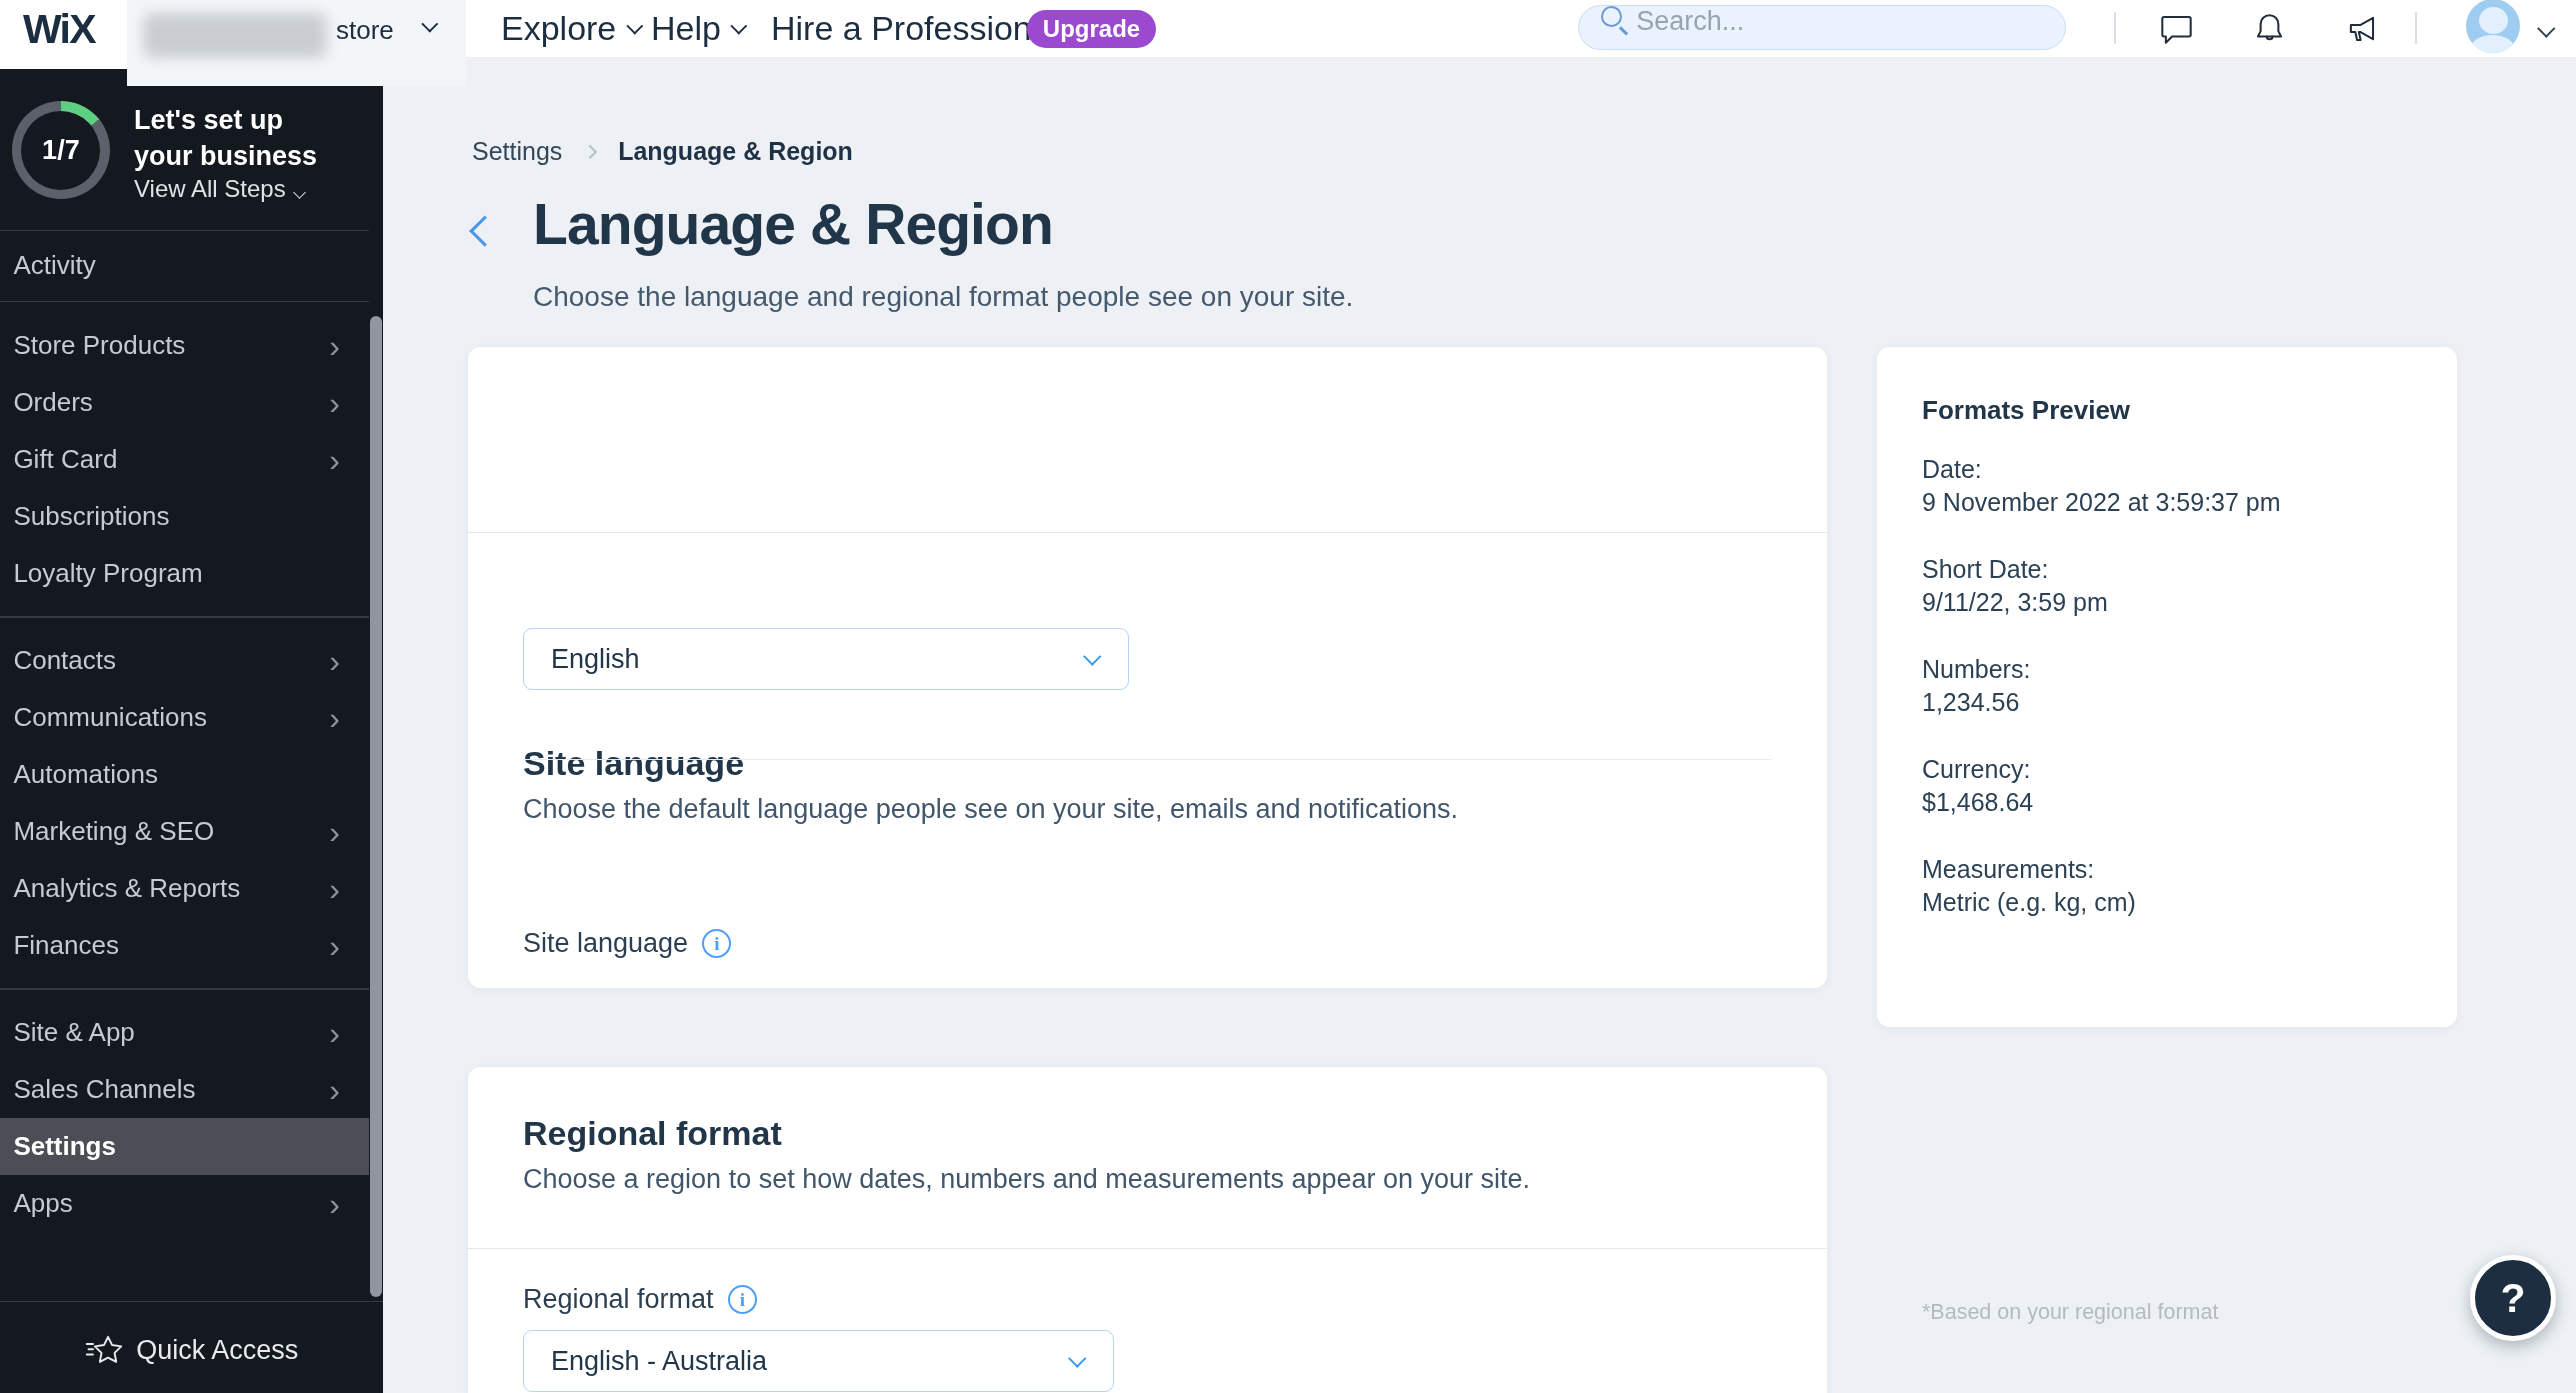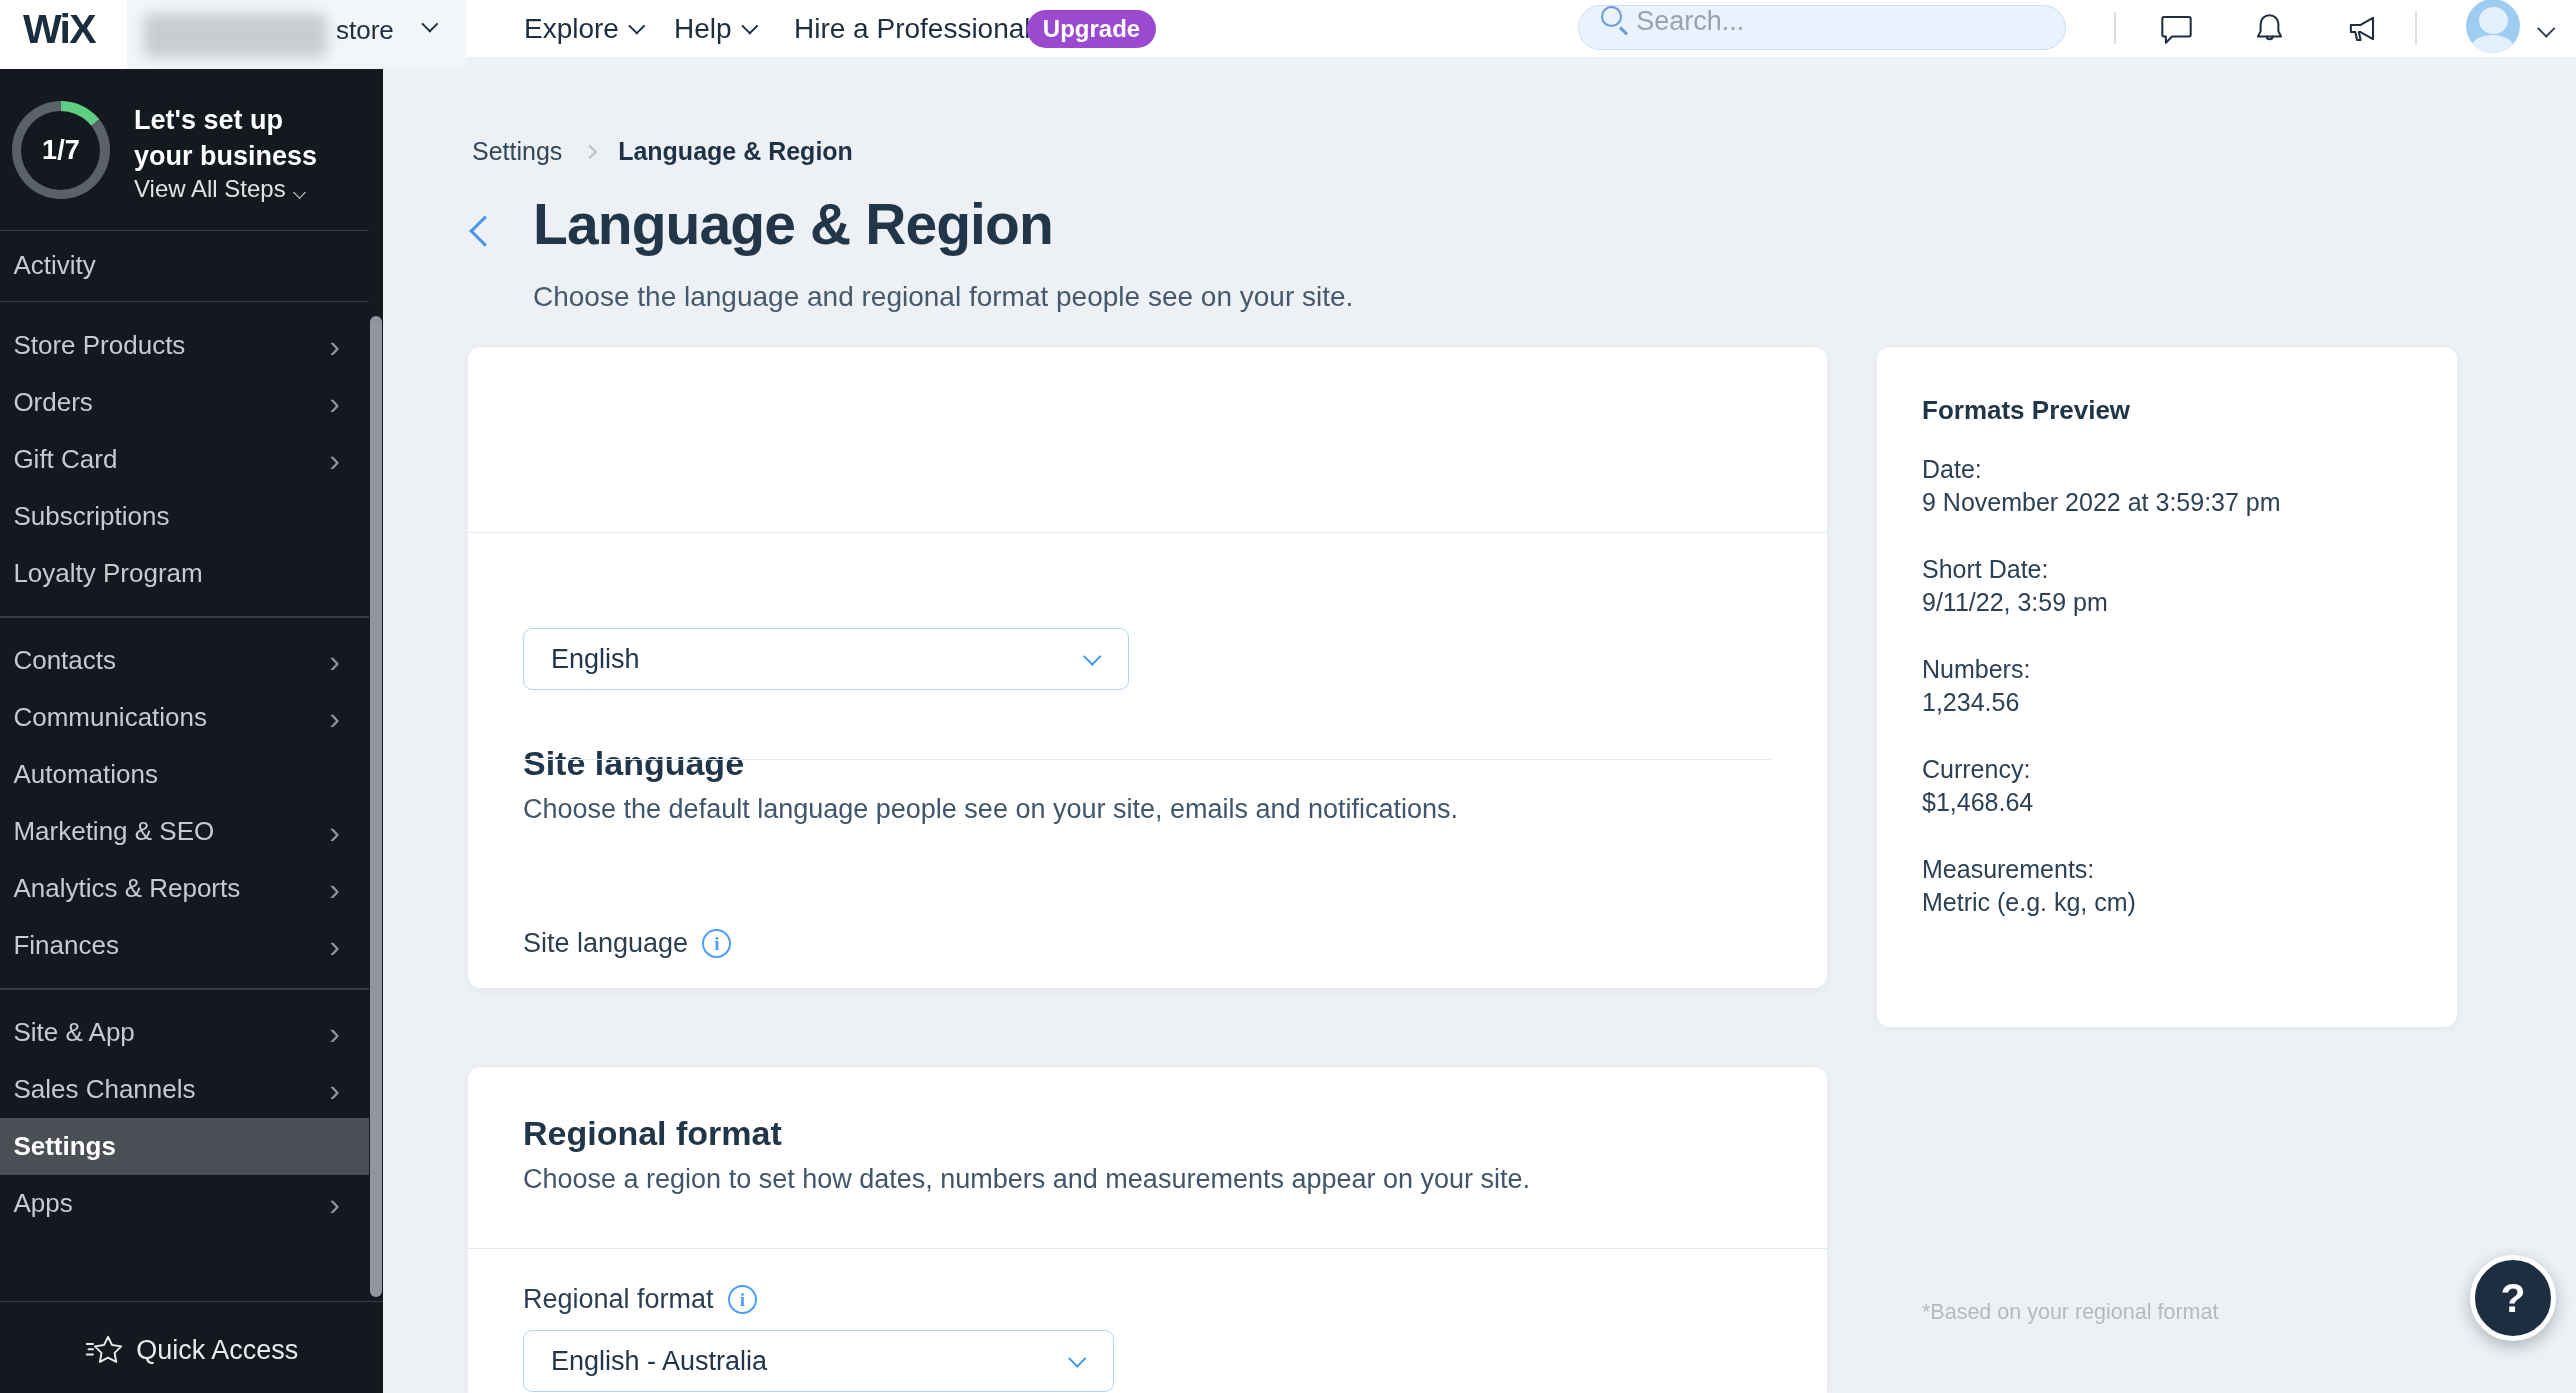--- a/index.html
+++ b/index.html
@@ -3,24 +3,24 @@
 <meta charset="utf-8">
 <style>
   * { margin:0; padding:0; box-sizing:border-box; }
   html,body { width:2576px; height:1394px; overflow:hidden; }
   body { font-family:"Liberation Sans","DejaVu Sans",sans-serif; background:#edf1f5; position:relative; color:#22364a; }
 
   
   .header { position:absolute; left:0; top:0; width:2576px; height:57px; background:#fff; z-index:40; }
   .left-gap { position:absolute; left:0; top:57px; width:127px; height:11.6px; background:#fff; z-index:39; }
   .logo { position:absolute; left:23px; top:6.3px; font-size:41px; font-weight:800; letter-spacing:-1.8px; color:#1b2e40; z-index:42; }
-  .store-pill { position:absolute; left:127px; top:0; width:339px; height:68px; background:#f3f6f9; z-index:41; }
+  .store-pill { position:absolute; left:127px; top:0; width:339px; height:86px; background:#f3f6f9; z-index:41; }
   .store-blur { position:absolute; left:16px; top:12.5px; width:184px; height:45px; background:#c9cdd2; border-radius:9px; filter:blur(6.3px); }
   .store-label { position:absolute; left:209px; top:15px; font-size:26px; font-weight:500; color:#1c2e40; }
-  .hnav { position:absolute; top:0; height:57px; display:flex; align-items:center; font-size:28px; color:#1c2e40; z-index:42;margin-left:23px; }
+  .hnav { position:absolute; top:0; height:57px; display:flex; align-items:center; font-size:34px; color:#1c2e40; z-index:42; }
   .chev { display:inline-block; width:11.6px; height:11.6px; border-right:2.2px solid #1c2e40; border-bottom:2.2px solid #1c2e40; transform:rotate(45deg); margin-left:12.5px; margin-top:-5.4px; }
   .upgrade-btn { position:absolute; left:1027px; top:9.8px; width:129px; height:38px; background:#9b4ad0; color:#fff; font-size:24px; font-weight:700; border:none; border-radius:19.7px; display:flex; align-items:center; justify-content:center; z-index:42; cursor:pointer; }
   .search-pill { position:absolute; left:1578px; top:4.5px; width:488px; height:45px; background:#e9f2fd; border:1.8px solid #c9def7; border-radius:23px; display:flex; align-items:flex-start; z-index:42; }
   .search-glass { width:21.5px; height:21.5px; border:2.7px solid #6b9bd2; border-radius:50%; margin-left:21.5px; position:relative; }
   .search-glass::after { content:""; position:absolute; width:2.7px; height:9.8px; background:#6b9bd2; left:19px; top:18px; transform:rotate(-45deg); }
   .search-input { flex:1; border:none; background:transparent; outline:none; font-size:27px; color:#33475a; margin-left:14.3px; font-family:inherit; }
   .search-input::placeholder { color:#97a3b1; }
   .vdiv { position:absolute; top:11.6px; width:1.8px; height:32px; background:#d9dee3; z-index:42; }
   .hicon { position:absolute; top:9px; width:39px; height:39px; z-index:42; cursor:pointer; }
   .avatar { position:absolute; left:2466px; top:-0.9px; width:54px; height:54px; border-radius:50%; background:#9fcdf2; overflow:hidden; z-index:42; cursor:pointer; }

